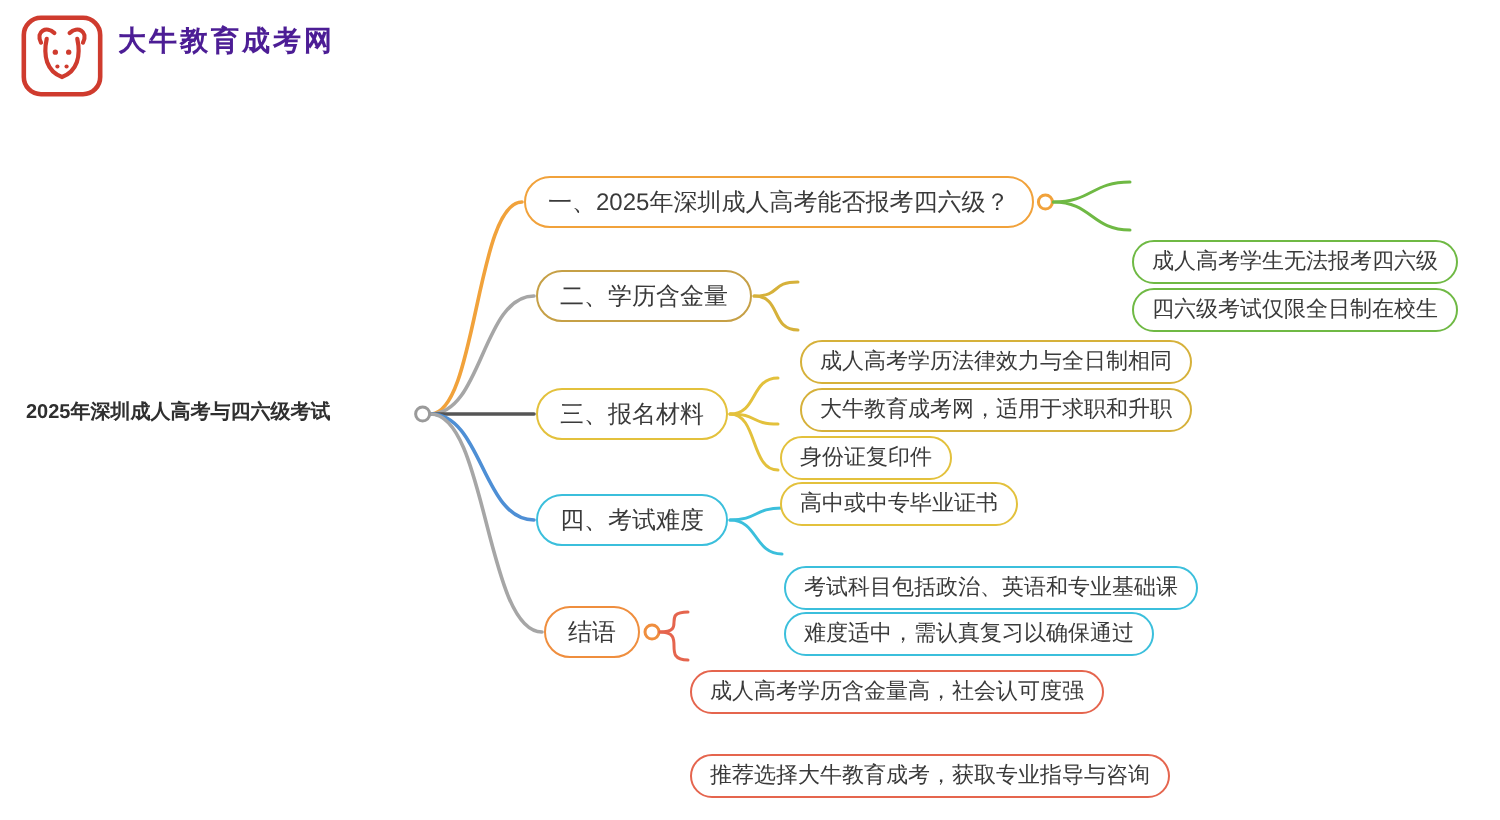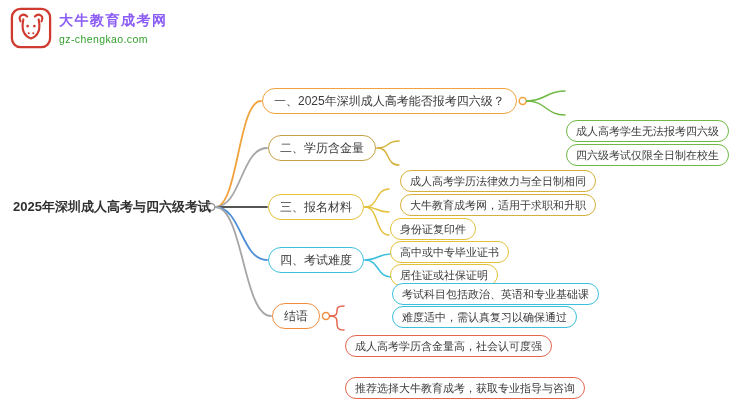--- a/index.html
+++ b/index.html
@@ -6,21 +6,21 @@
   html,body { width:750px; height:410px; }
   body { font-family:"Liberation Sans","DejaVu Sans",sans-serif; background:#ffffff; }
   #canvas { position:relative; width:750px; height:410px; background:#ffffff; overflow:hidden; }
   #edges { position:absolute; left:0; top:0; width:750px; height:410px; pointer-events:none; }
 
   .logo { position:absolute; left:10px; top:7px; display:flex; align-items:flex-start; gap:7px; }
   .logo-icon { width:42px; height:42px; }
   .logo-text .brand { font-size:14px; font-weight:bold; color:#c43527; letter-spacing:1.5px; margin-top:5px; white-space:nowrap; }
   .logo-text .domain { font-size:10.5px; color:#33a02c; margin-top:3px; letter-spacing:.4px; white-space:nowrap; }
 
-  .root { position:absolute; left:13px; top:197px; font-size:13px; font-weight:bold; color:#2f2f2f; white-space:nowrap; line-height:20px; }
+  .root { position:absolute; left:13px; top:197px; font-size:10px; font-weight:bold; color:#2f2f2f; white-space:nowrap; line-height:20px; }
 
   .node { position:absolute; background:#ffffff; border:1.5px solid #cccccc; white-space:nowrap; color:#3a3a3a; }
   .branch { font-size:12px; line-height:16px; padding:4px 11px; border-radius:14px; }
   .child  { font-size:11px; line-height:15px; padding:2.5px 9px; border-radius:11px;margin-top:40px; }
 </style>
 </head>
 <body>
 
 <div id="canvas">
 
@@ -53,42 +53,40 @@
         <path d="M11 15 C8 9, 14 6, 18 10" fill="none" stroke="#cf3b2e" stroke-width="2.2" stroke-linecap="round"></path>
         <path d="M33 15 C36 9, 30 6, 26 10" fill="none" stroke="#cf3b2e" stroke-width="2.2" stroke-linecap="round"></path>
         <path d="M14 13 C12 22, 14 30, 22 33 C30 30, 32 22, 30 13" fill="none" stroke="#cf3b2e" stroke-width="2.2" stroke-linecap="round"></path>
         <circle cx="18.5" cy="20" r="1.4" fill="#cf3b2e"></circle>
         <circle cx="25.5" cy="20" r="1.4" fill="#cf3b2e"></circle>
         <circle cx="19.6" cy="27.5" r="1.1" fill="#cf3b2e"></circle>
         <circle cx="24.4" cy="27.5" r="1.1" fill="#cf3b2e"></circle>
       </svg>
     </div>
     <div class="logo-text">
-      <div class="brand" style="color: #8b5cf6;">大牛教育成考网</div>
-      <div class="domain" style="color: rgb(51, 160, 44);">gz-chengkao.com</div>
+      <div class="brand" style="color: #4c1d95;">大牛教育成考网</div>
     </div>
   </div>
 
   <div id="root-node" class="root">2025年深圳成人高考与四六级考试</div>
 
   <div id="branch-0" class="node branch" style="left: 262px; top: 88px; border-color: rgb(241, 162, 59);">一、2025年深圳成人高考能否报考四六级？</div>
   <div id="branch-1" class="node branch" style="left: 268px; top: 135px; border-color: rgb(198, 160, 70);">二、学历含金量</div>
   <div id="branch-2" class="node branch" style="left: 268px; top: 194px; border-color: rgb(227, 193, 60);">三、报名材料</div>
   <div id="branch-3" class="node branch" style="left: 268px; top: 247px; border-color: rgb(59, 191, 220);">四、考试难度</div>
   <div id="branch-4" class="node branch" style="left: 272px; top: 303px; border-color: rgb(239, 142, 62);">结语</div>
 
   <div id="child-0-0" class="node child" style="left: 566px; top: 80px; border-color: rgb(111, 185, 68);">成人高考学生无法报考四六级</div>
   <div id="child-0-1" class="node child" style="left: 566px; top: 104px; border-color: rgb(111, 185, 68);">四六级考试仅限全日制在校生</div>
 
   <div id="child-1-0" class="node child" style="left: 400px; top: 130px; border-color: rgb(214, 177, 58);">成人高考学历法律效力与全日制相同</div>
   <div id="child-1-1" class="node child" style="left: 400px; top: 154px; border-color: rgb(214, 177, 58);">大牛教育成考网，适用于求职和升职</div>
 
   <div id="child-2-0" class="node child" style="left: 390px; top: 178px; border-color: rgb(227, 193, 60);">身份证复印件</div>
   <div id="child-2-1" class="node child" style="left: 390px; top: 201px; border-color: rgb(227, 193, 60);">高中或中专毕业证书</div>
-  <div id="child-2-2" class="node child" style="left: 390px; top: 224px; border-color: rgb(227, 193, 60);">居住证或社保证明</div>
 
   <div id="child-3-0" class="node child" style="left: 392px; top: 243px; border-color: rgb(59, 191, 220); text-align: center;">考试科目包括政治、英语和专业基础课</div>
   <div id="child-3-1" class="node child" style="left: 392px; top: 266px; border-color: rgb(59, 191, 220);">难度适中，需认真复习以确保通过</div>
 
   <div id="child-4-0" class="node child" style="left: 345px; top: 295px; border-color: rgb(229, 101, 78);">成人高考学历含金量高，社会认可度强</div>
   <div id="child-4-1" class="node child" style="left: 345px; top: 337px; border-color: rgb(229, 101, 78);">推荐选择大牛教育成考，获取专业指导与咨询</div>
 
 </div>
 
 </body></html>

